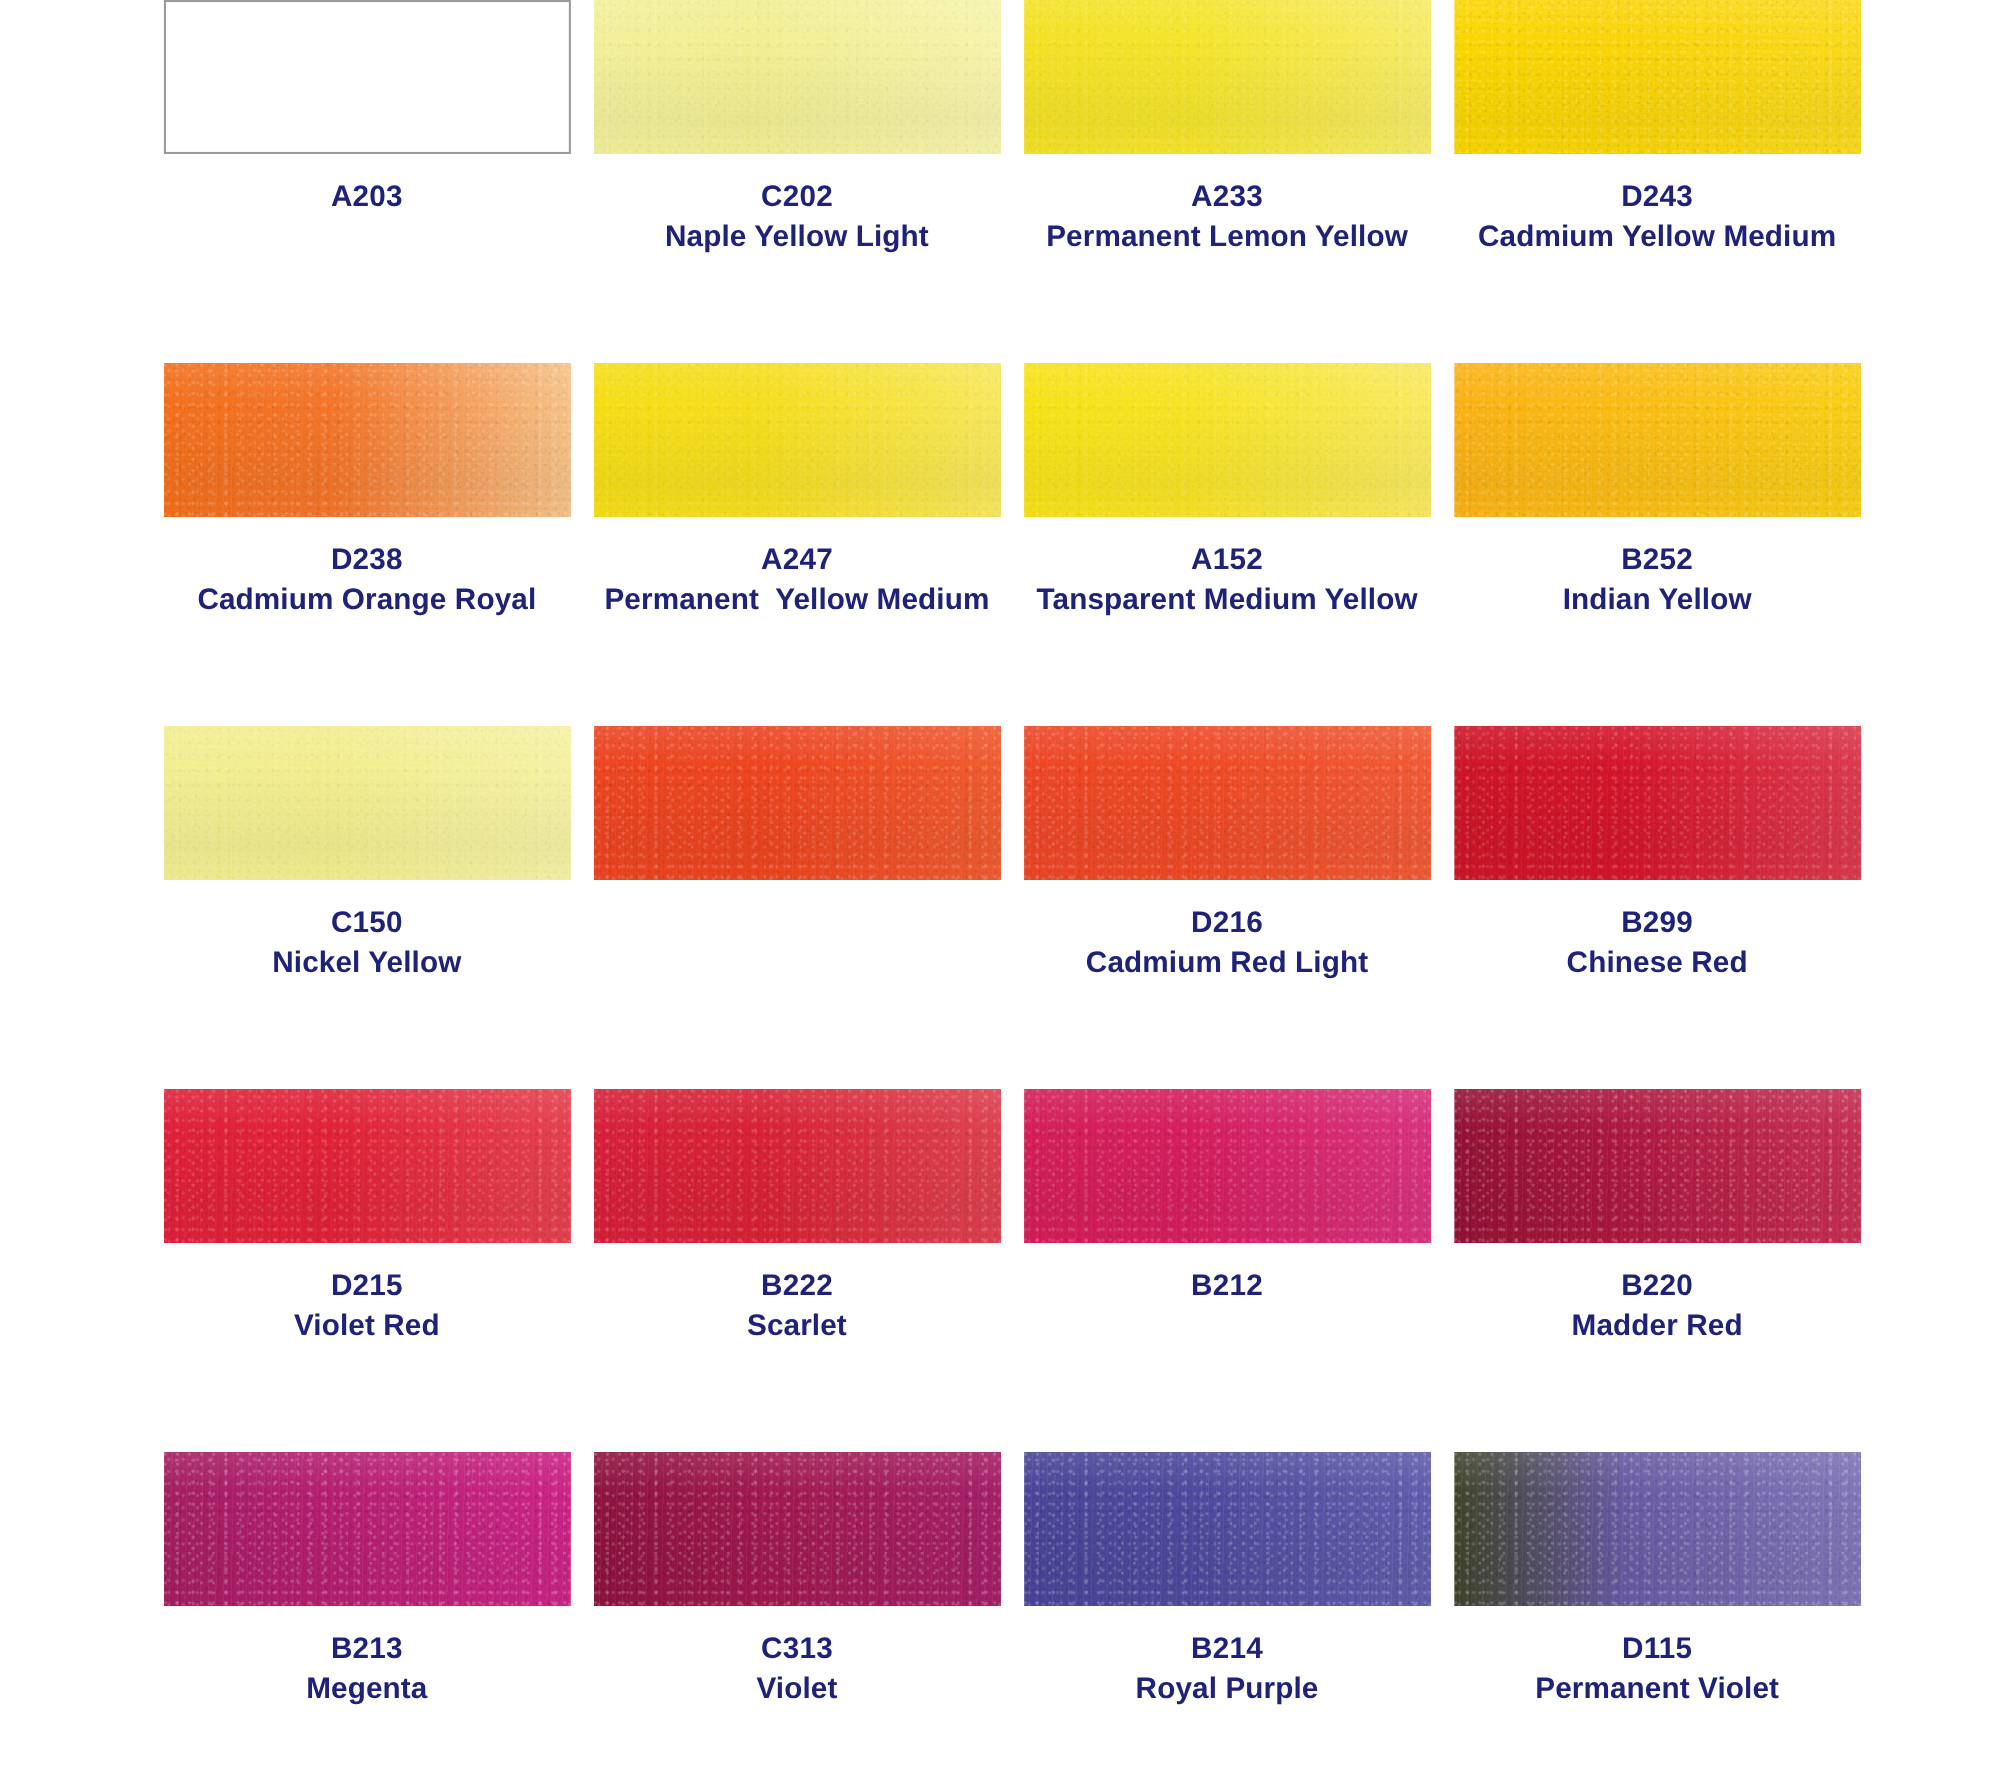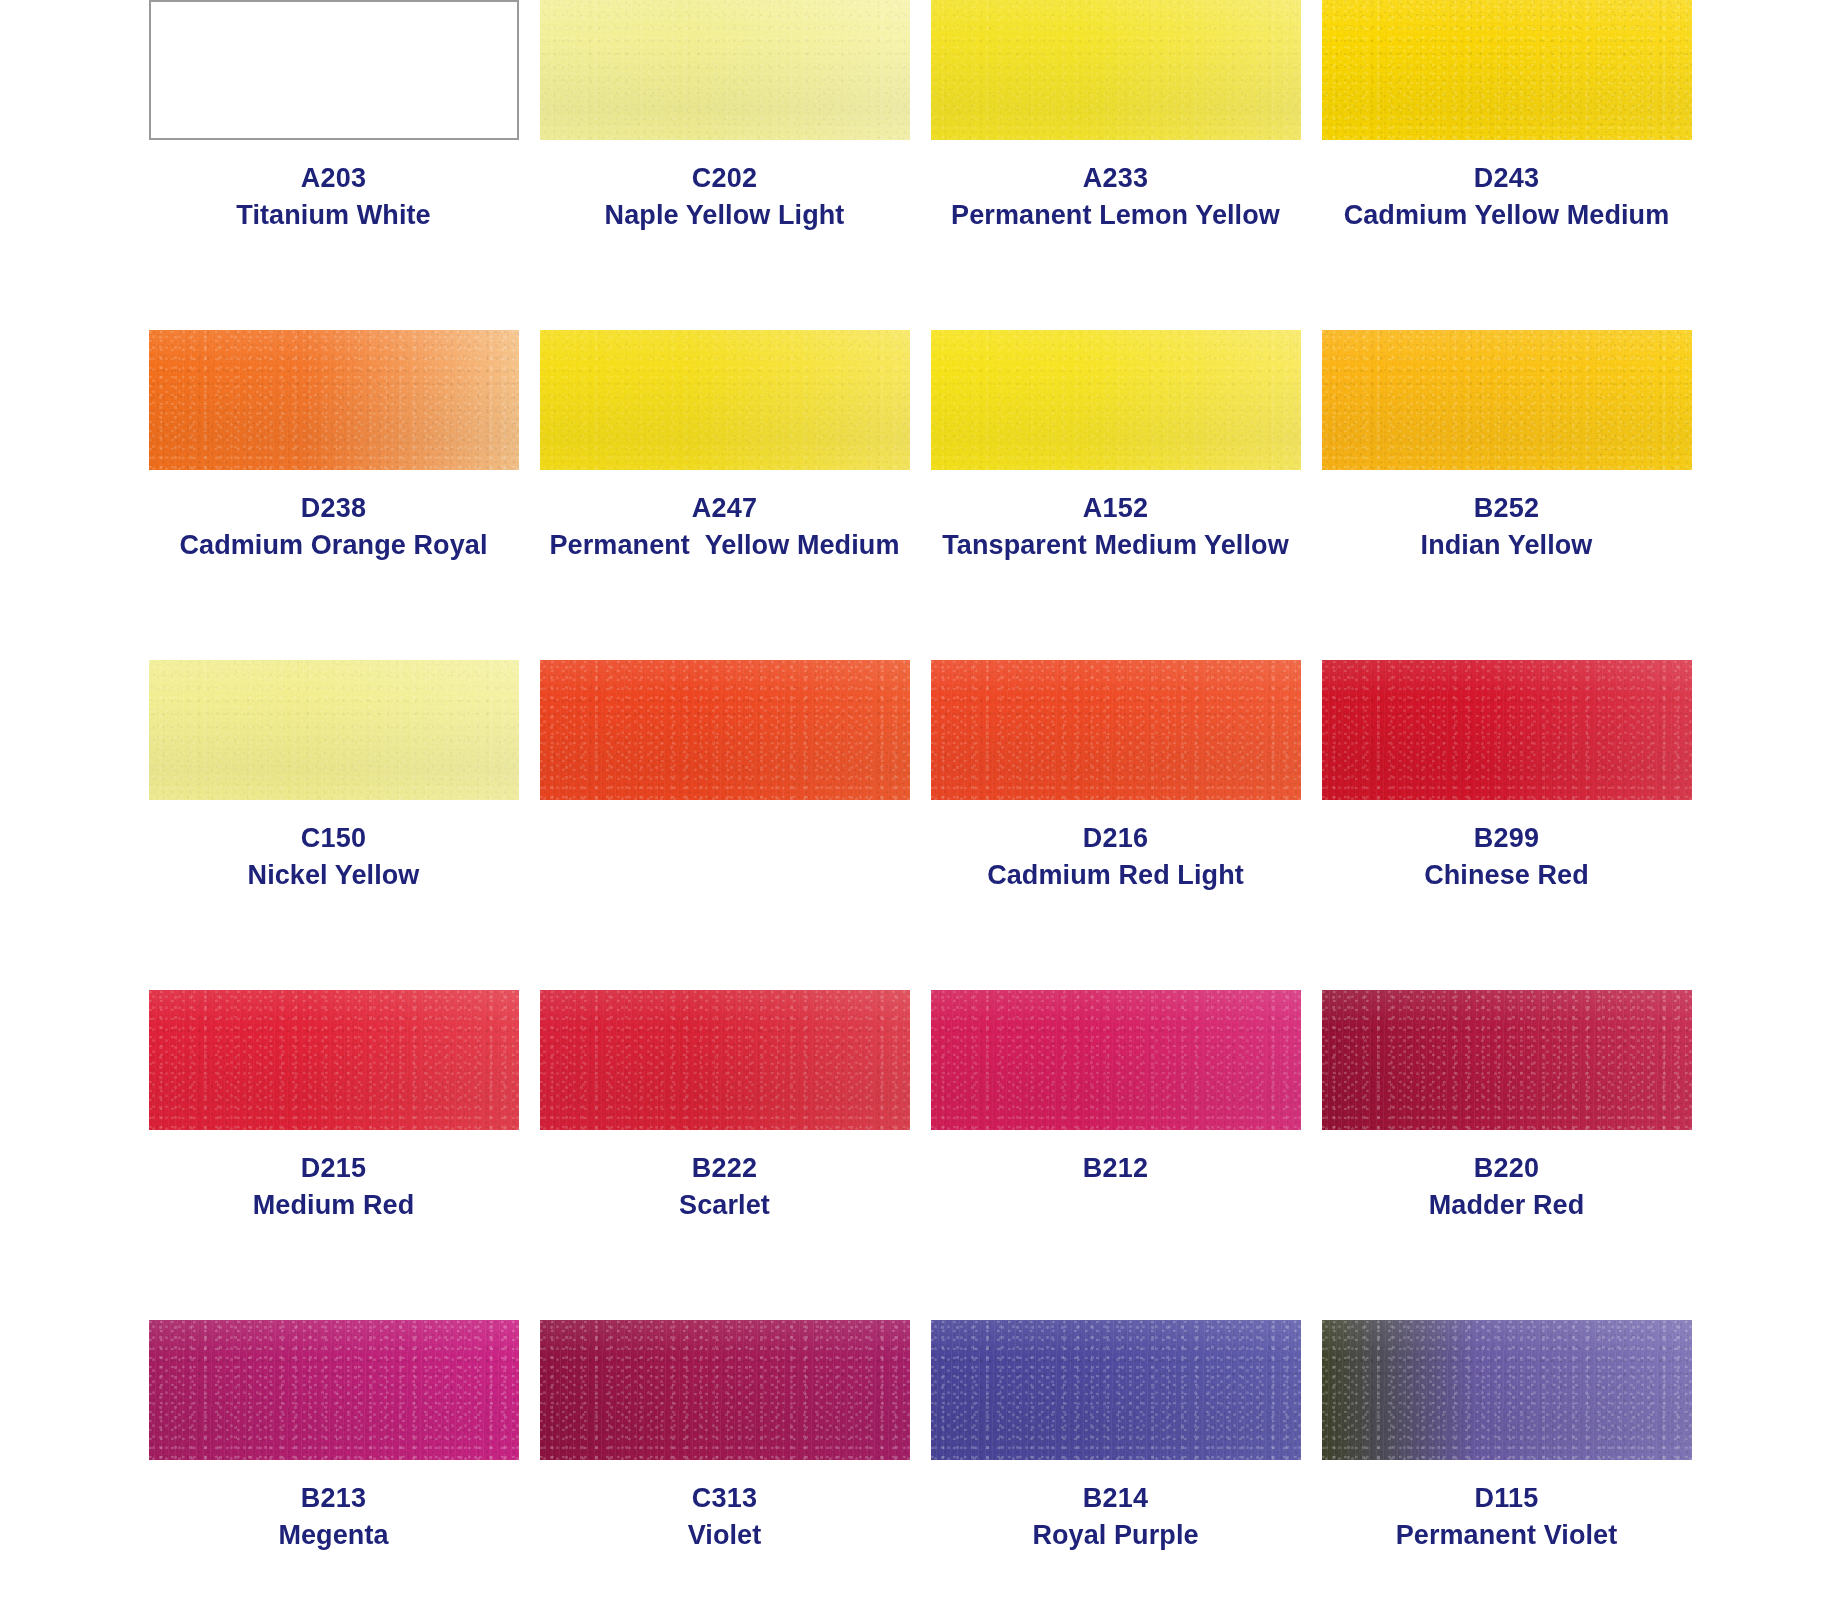--- a/index.html
+++ b/index.html
@@ -114,21 +114,20 @@
 <div id="chart">
   <div class="grid">
       <div class="cell">
         <div class="swatch-wrap">
           <div class="swatch bordered">
             <div class="base" style="background: linear-gradient(90deg, rgb(255, 255, 255) 0%, rgb(255, 255, 255) 42%, rgb(255, 255, 255) 100%);"></div>
           </div>
         </div>
         <div class="labels">
           <div class="code">A203</div>
-          <div class="pname">Titanium White</div>
         </div>
       </div>
       <div class="cell">
         <div class="swatch-wrap">
           <div class="swatch">
             <div class="base" style="background: linear-gradient(90deg, rgb(243, 240, 154) 0%, rgb(242, 239, 147) 42%, rgb(247, 244, 173) 100%);"></div>
             <div class="tex1" style="opacity: 0.18;"></div>
             <div class="tex2" style="opacity: 0.12;"></div>
             <div class="sheen"></div>
           </div>
@@ -278,21 +277,21 @@
         <div class="swatch-wrap">
           <div class="swatch">
             <div class="base" style="background: linear-gradient(90deg, rgb(224, 33, 58) 0%, rgb(226, 34, 55) 42%, rgb(230, 65, 79) 100%);"></div>
             <div class="tex1"></div>
             <div class="tex2"></div>
             <div class="sheen"></div>
           </div>
         </div>
         <div class="labels">
           <div class="code">D215</div>
-          <div class="pname">Medium Red</div>
+          <div class="pname">Violet Red</div>
         </div>
       </div>
       <div class="cell">
         <div class="swatch-wrap">
           <div class="swatch">
             <div class="base" style="background: linear-gradient(90deg, rgb(216, 32, 58) 0%, rgb(217, 34, 53) 42%, rgb(222, 66, 80) 100%);"></div>
             <div class="tex1"></div>
             <div class="tex2"></div>
             <div class="sheen"></div>
           </div>

